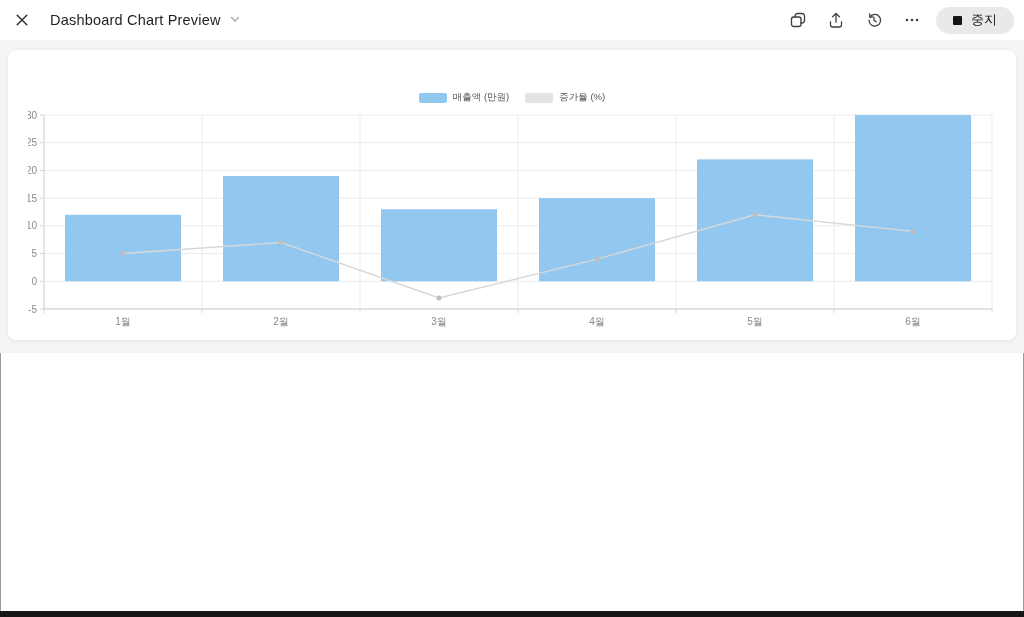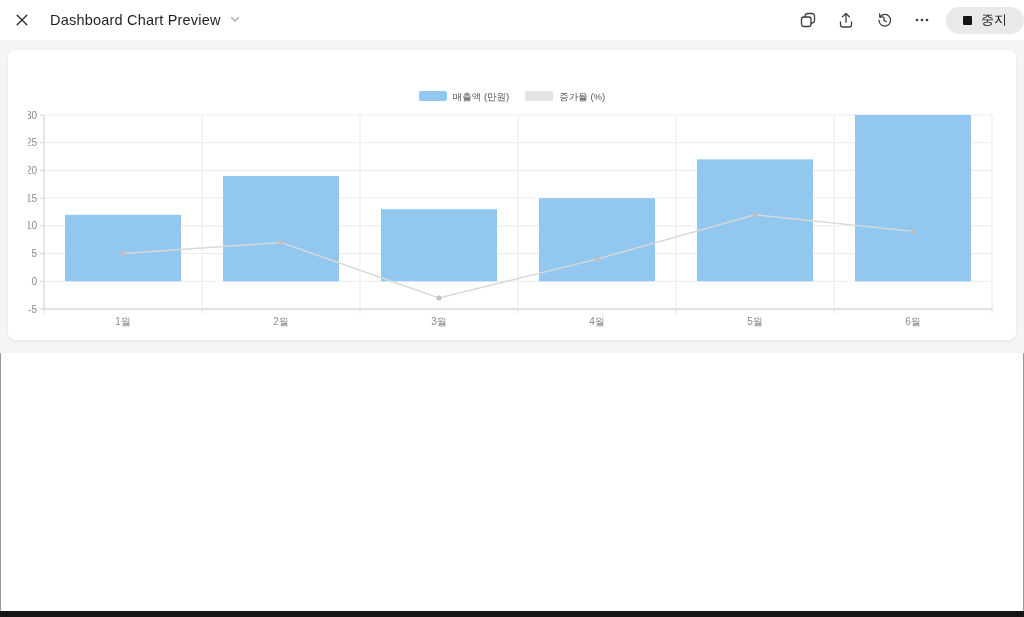--- a/index.html
+++ b/index.html
@@ -9,34 +9,34 @@
     box-shadow: inset 1px 0 0 #9b9b9b, inset -1px 0 0 #9b9b9b; }
 
   
   .topbar { position:absolute; top:0; left:0; right:0; height:40px; background:#fff;
     display:flex; align-items:center; }
   .icon-btn { background:none; border:none; cursor:pointer; display:flex;
     align-items:center; justify-content:center; width:28px; height:28px; padding:0; }
   .close-btn { margin-left:8px; }
   .title-wrap { display:flex; align-items:center; gap:8px; margin-left:14px; cursor:pointer;justify-content:center; }
   .win-title { font-size:14.5px; color:#1f1f1f; letter-spacing:.2px; }
-  .tb-right { margin-left:auto; display:flex; align-items:center; gap:10px; }
+  .tb-right { margin-left:auto; display:flex; align-items:center; gap:10px; padding-right:10px; }
   .stop-pill { display:flex; align-items:center; gap:9px; height:27px; padding:0 17px;
     border:none; border-radius:14px; background:#e9e9ea; cursor:pointer; }
   .stop-square { width:9px; height:9px; background:#141414; border-radius:1px; }
   .stop-label { font-size:13px; color:#141414; }
 
   
   .canvas-area { position:absolute; top:40px; left:0; right:0; height:313px; background:#f4f5f6; }
   .card { position:absolute; left:8px; top:10px; width:1008px; height:290px; background:#fff;
     border-radius:8px; box-shadow:0 1px 4px rgba(0,0,0,.07); }
   .card-title { position:absolute; left:22px; top:18px; font-size:13.5px; font-weight:bold; color:#141414; }
   .legend { position:absolute; top:41px; left:0; width:100%; display:flex;
     justify-content:center; gap:16px; }
-  .legend-item { display:flex; gap:6px; cursor:pointer; }
+  .legend-item { display:flex; align-items:center; gap:6px; cursor:pointer; }
   .swatch { width:28px; height:10px; border-radius:2px; }
   .legend-label { font-size:9.5px; color:#555; }
   .chart-svg { position:absolute; left:20px; top:58px; }
   .tick { font-size:10px; fill:#8a8a8a; font-family:"Liberation Sans","DejaVu Sans",sans-serif; }
 
   
   .bottom-bar { position:absolute; left:0; right:0; bottom:0; height:6px; background:#161616; }
 </style>
 </head>
 <body>

